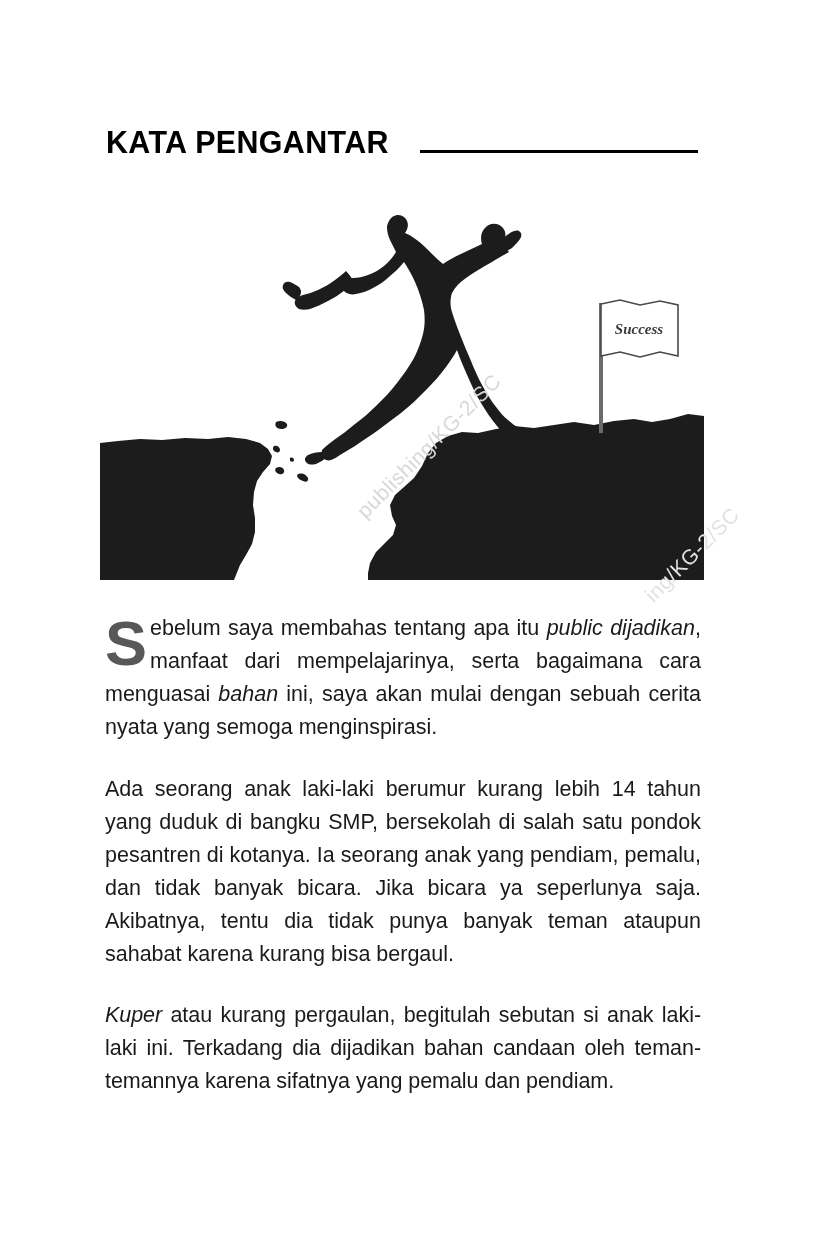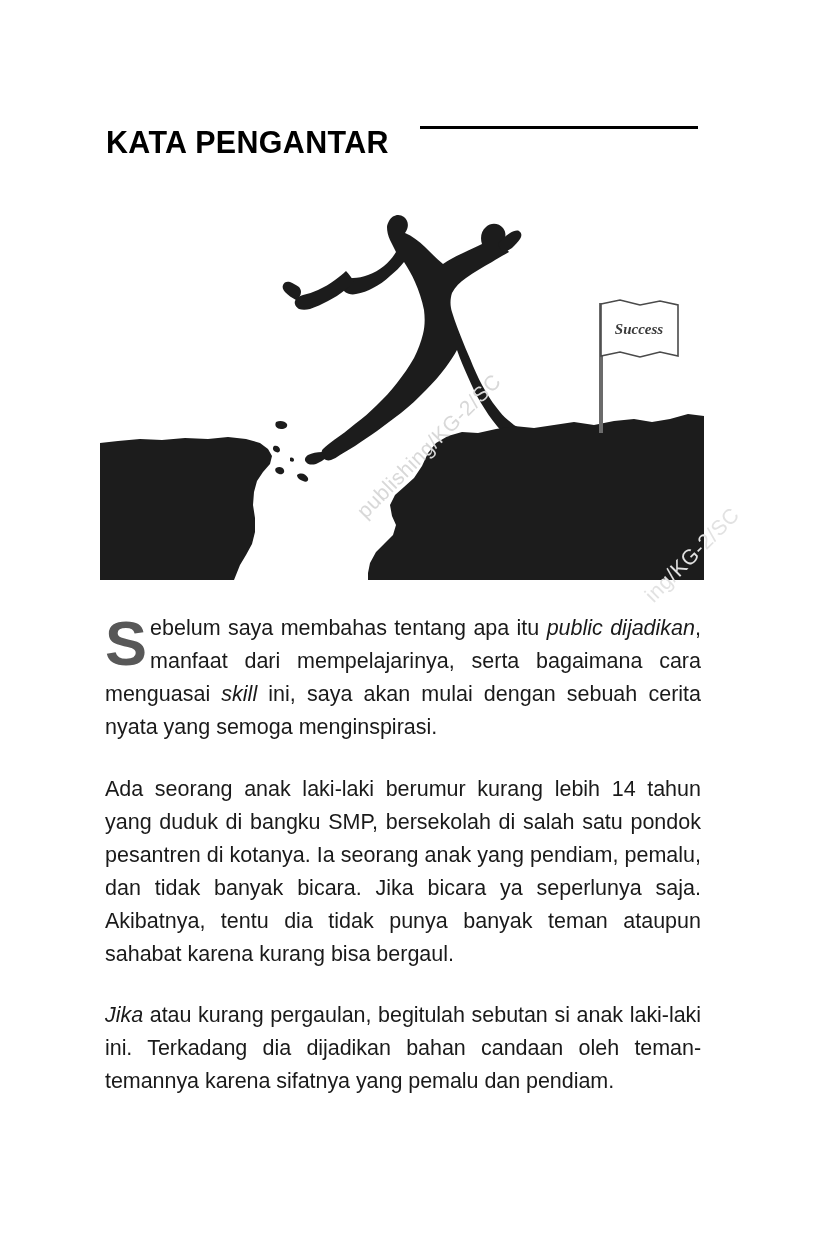--- a/index.html
+++ b/index.html
@@ -16,20 +16,21 @@
     font-family: "Liberation Sans", sans-serif;
   }
 
   
   .heading-row {
     position: absolute;
     left: 106px;
     top: 126px;
     width: 592px;
     display: flex;
+    align-items: flex-end;
   }
   .heading-title {
     font-family: "Liberation Sans", sans-serif;
     font-size: 32px;
     font-weight: 700;
     letter-spacing: 0.4px;
     color: #000000;
     white-space: nowrap;
     line-height: 1;
     transform: scaleX(0.95);
@@ -221,18 +222,18 @@
         <text x="539" y="134" font-family="'Liberation Serif', serif" font-size="15" font-weight="bold" font-style="italic" fill="#3a3a3a" text-anchor="middle">Success</text>
       </g>
 
     </svg>
   </div>
 
   <div class="watermark">publishing/KG-2/SC</div>
   <div class="watermark-2">ing/KG-2/SC</div>
 
   <div class="body-text">
-    <p class="para first">Sebelum saya membahas tentang apa itu <i>public dijadikan</i>, manfaat dari mempelajarinya, serta bagaimana cara menguasai <i>skill</i> ini, saya akan mulai dengan sebuah cerita nyata yang semoga menginspirasi.</p>
+    <p class="para first">Sebelum saya membahas tentang apa itu <i>public dijadikan</i>, manfaat dari mempelajarinya, serta bagaimana cara menguasai <i>bahan</i> ini, saya akan mulai dengan sebuah cerita nyata yang semoga menginspirasi.</p>
     <p class="para">Ada seorang anak laki-laki berumur kurang lebih 14 tahun yang duduk di bangku SMP, bersekolah di salah satu pondok pesantren di kotanya. Ia seorang anak yang pendiam, pemalu, dan tidak banyak bicara. Jika bicara ya seperlunya saja. Akibatnya, tentu dia tidak punya banyak teman ataupun sahabat karena kurang bisa bergaul.</p>
-    <p class="para tight"><i>Jika</i> atau kurang pergaulan, begitulah sebutan si anak laki-laki ini. Terkadang dia dijadikan bahan candaan oleh teman-temannya karena sifatnya yang pemalu dan pendiam.</p>
+    <p class="para tight"><i>Kuper</i> atau kurang pergaulan, begitulah sebutan si anak laki-laki ini. Terkadang dia dijadikan bahan candaan oleh teman-temannya karena sifatnya yang pemalu dan pendiam.</p>
   </div>
 
 </div>
 
 </body></html>

